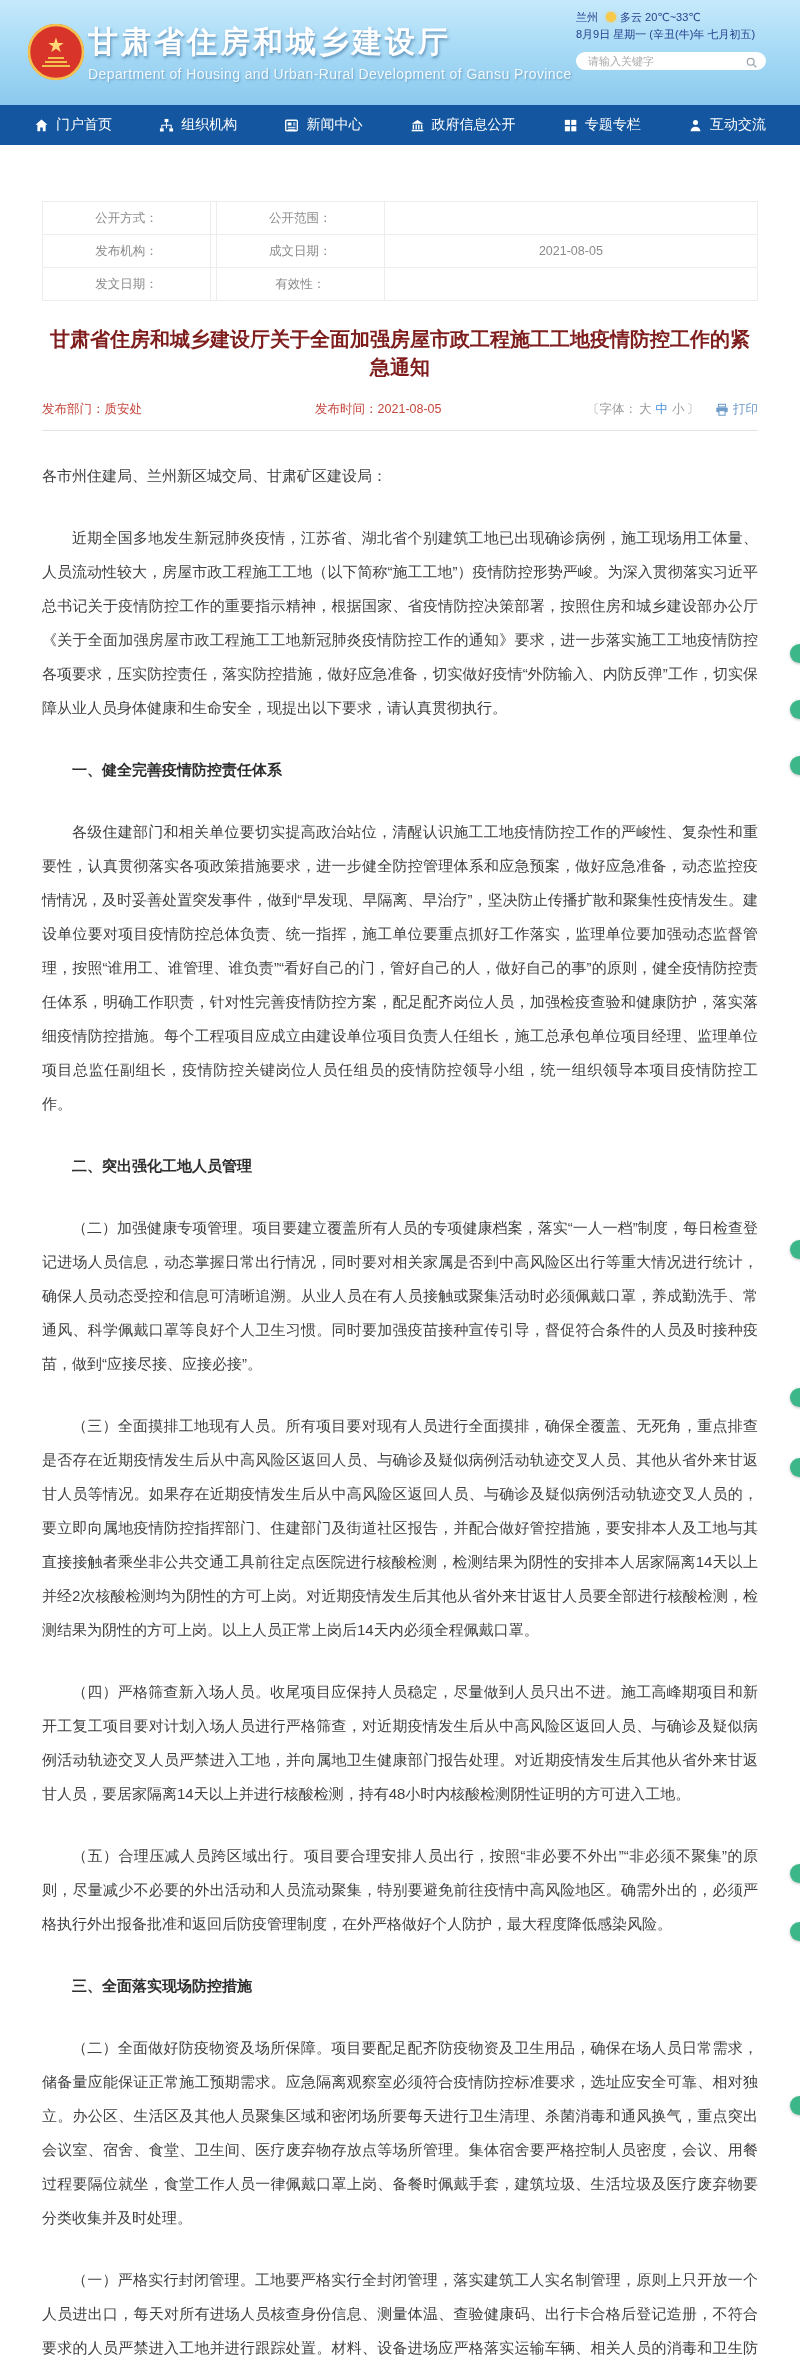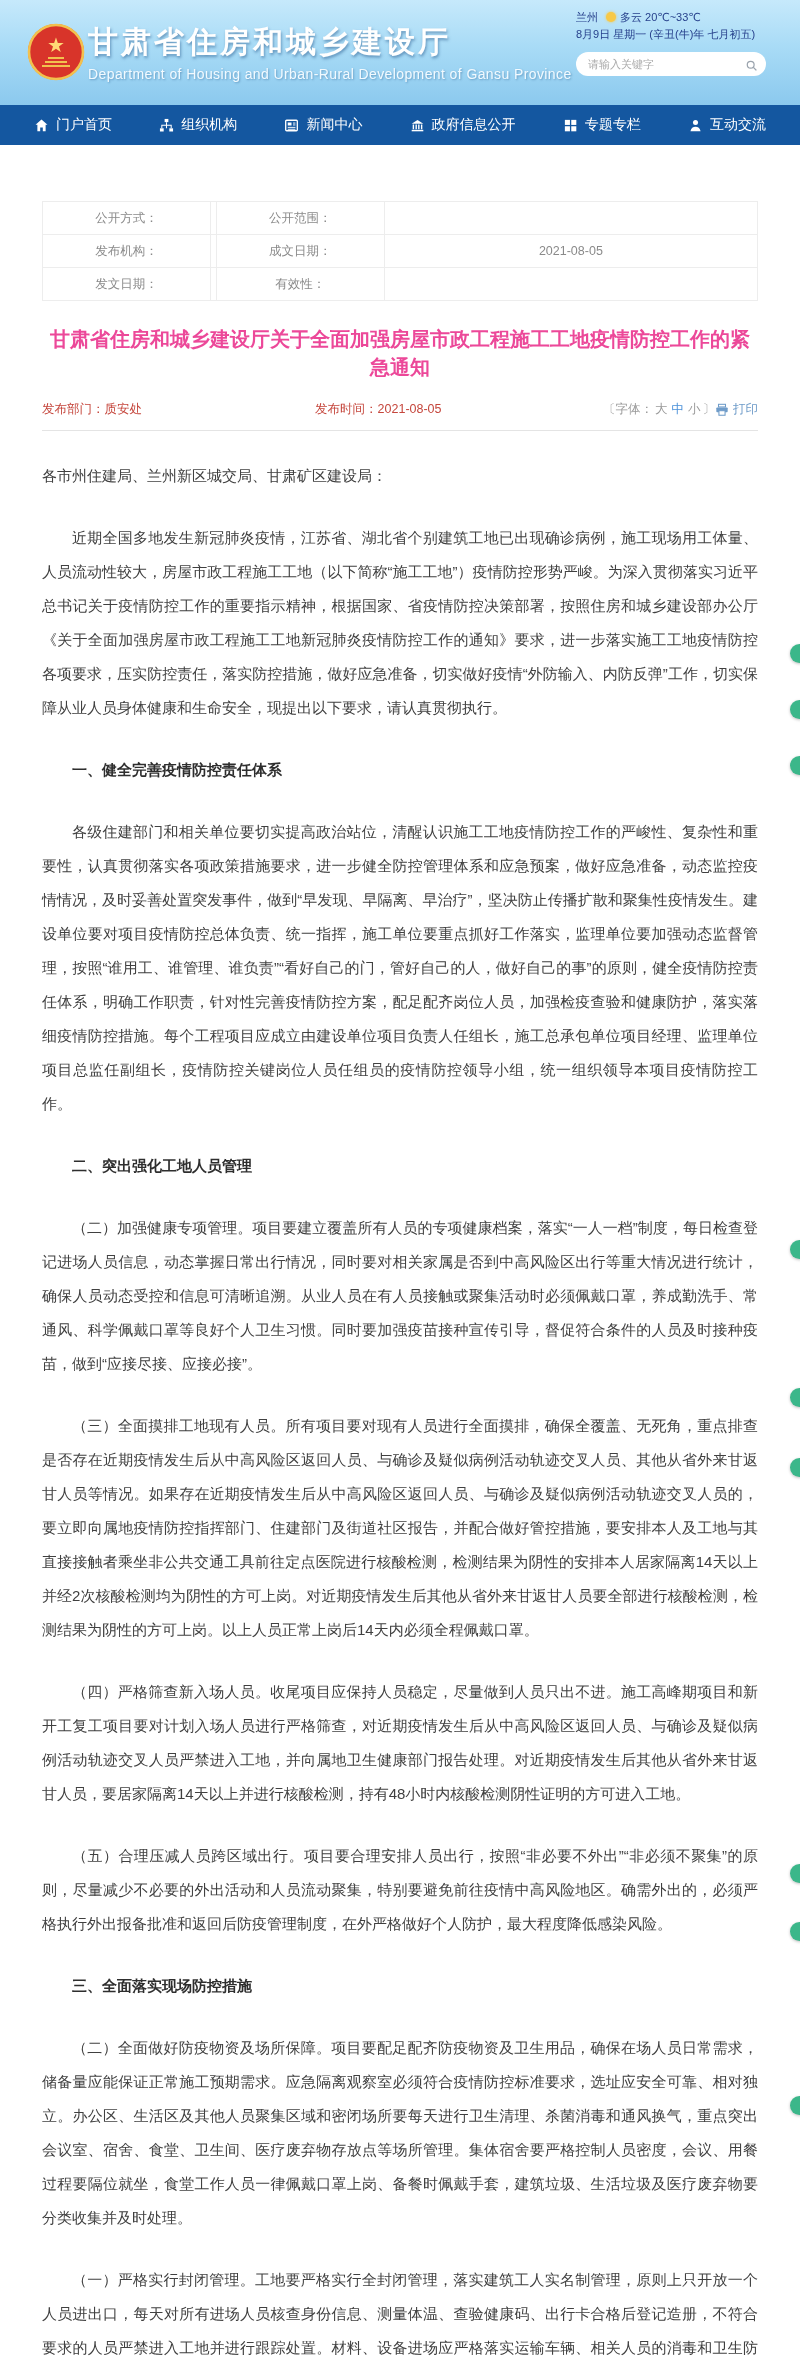--- a/index.html
+++ b/index.html
@@ -14,21 +14,21 @@
   .emblem { width:60px; height:60px; flex:0 0 auto; }
   .titles { margin-left:2px; }
   .site-title { font-size:30px; font-weight:bold; color:#ffffff; letter-spacing:3px;
     text-shadow:1px 2px 3px rgba(40,90,140,.55); }
   .site-subtitle { margin-top:3px; font-size:14px; color:#f2faff; letter-spacing:.4px;
     text-shadow:1px 1px 2px rgba(40,90,140,.45); }
   .header-right { position:absolute; right:34px; top:9px; width:190px; }
   .hr-line { font-size:11px; color:#27418c; line-height:17px; white-space:nowrap; }
   .hr-line .sun { display:inline-block; width:10px; height:10px; border-radius:50%;
     background:#f7c948; margin:0 4px -1px 8px; box-shadow:0 0 3px #f7c948; }
-  .search-box { margin-top:9px; height:24px; background:#fff; border-radius:13px;
+  .search-box { margin-top:9px; height:18px; background:#fff; border-radius:13px;
     display:flex; align-items:center; padding:0 8px 0 12px; }
   .search-box input { border:none; outline:none; flex:1; font-size:11px; color:#666;
     background:transparent; font-family:inherit; }
   .search-box input::placeholder { color:#aaa; }
   .mag { width:13px; height:13px; flex:0 0 auto; }
 
   
   .main-nav { height:40px; background:#1457a0; display:flex; align-items:center;
     justify-content:space-between; padding:15px 34px; }
   .nav-item { display:flex; align-items:center; gap:7px; color:#fff; font-size:14px;
@@ -36,26 +36,26 @@
   .nav-icon { width:15px; height:15px; display:inline-block; }
   .nav-icon svg { width:100%; height:100%; display:block; }
 
   
   main { padding:0 42px 24px; }
   .meta-table { width:100%; border-collapse:collapse; margin-top:56px; }
   .meta-table td { border:1px solid #ededed; height:33px; font-size:12.5px; color:#8a8a8a;
     text-align:center; }
   .meta-table td.m-label { width:168px; }
   .doc-title { margin-top:24px; text-align:center; font-size:20px; font-weight:bold;
-    color:#ec4899; line-height:28px; }
+    color:#7f1d1d; line-height:28px; }
   .meta-bar { margin-top:20px; padding-bottom:12px; border-bottom:1px solid #e4e4e4;
     display:flex; align-items:center; font-size:12.5px; }
   .meta-bar .seg-left { flex:1; text-align:left; }
   .meta-bar .seg-center { flex:1.1; text-align:center; }
-  .meta-bar .seg-right { flex:1.2; display:flex; justify-content:flex-end; align-items:center; gap:0; }
+  .meta-bar .seg-right { flex:1.2; display:flex; justify-content:flex-end; align-items:center; gap:16px; }
   .red-text { color:#c5463c; }
   .font-tools { color:#999; }
   .font-size-btn { cursor:pointer; margin:0 2px; }
   .font-size-btn.active { color:#4a90d9; }
   .print-btn { display:flex; align-items:center; gap:4px; color:#6f9cc9; cursor:pointer; }
   .print-btn svg { width:14px; height:14px; }
   .doc-number { margin:26px 0 14px; text-align:center; font-size:16px; color:#333; }
   .doc-body p { font-size:15px; color:#404040; line-height:34px; text-align:justify;
     text-indent:2em;margin-top:28px; }
   .doc-body p.salutation { text-indent:0; }

